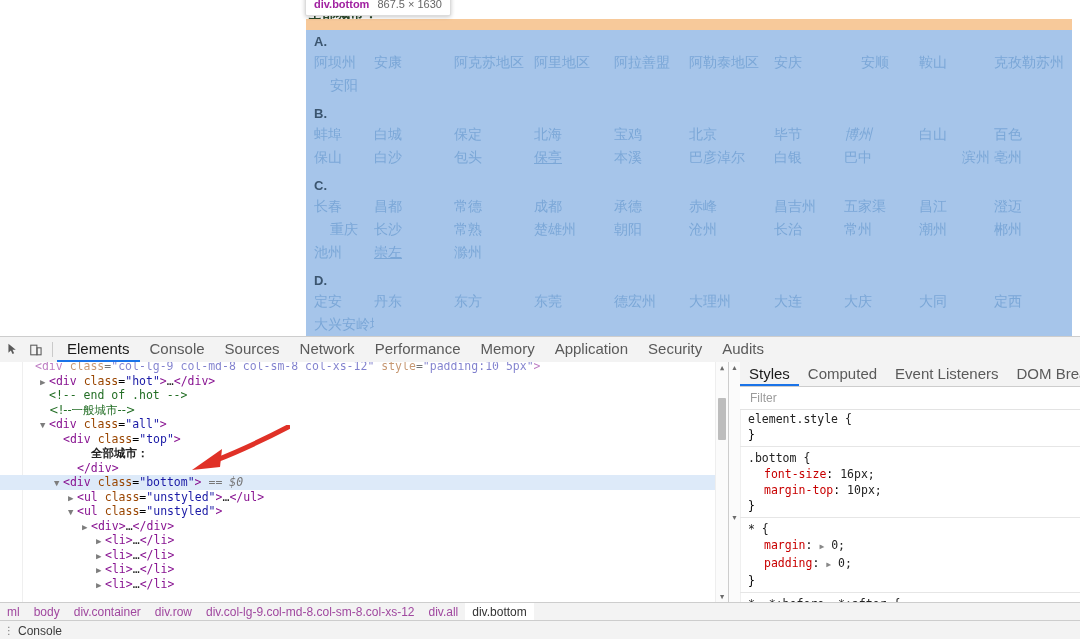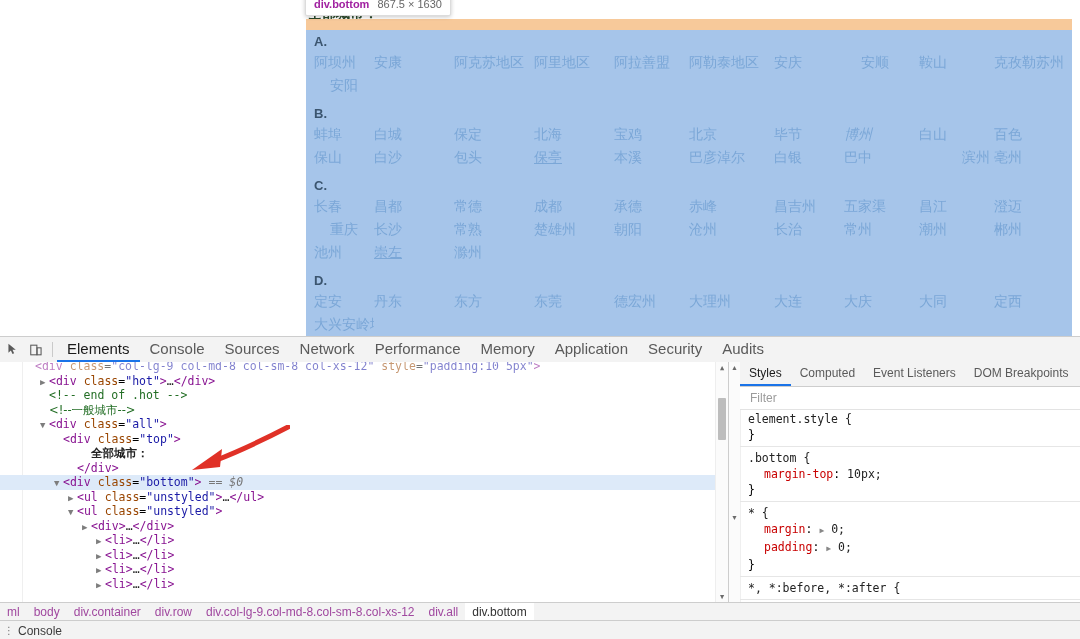--- a/index.html
+++ b/index.html
@@ -135,21 +135,21 @@
   }
   #styles-rail { position: absolute; left: 0; top: 0; width: 11px; height: 100%; background: #fbfbfb; border-right:1px solid #efefef;}
   #styles-rail .sr-arrow { position:absolute; left:0; width:11px; height:11px; display:flex; align-items:center; justify-content:center; font-size:7px; color:#6b6b6b;}
   #styles-inner { position: absolute; left: 11px; top: 0; right: 0; bottom: 0; }
   #styles-tabs {
     height: 24px; display: flex; align-items: stretch;
     border-bottom: 1px solid #cdcdcd; background: #f3f3f3;
     overflow: hidden;
   }
   .st-tab {
-    padding: 0 9px; display: flex; align-items: center; font-size: 12px;
+    padding: 0 9px; display: flex; align-items: center; font-size: 15px;
     color: #5a5a5a; border-bottom: 2px solid transparent; height: 100%;
     box-sizing: border-box; white-space: nowrap;
   }
   .st-tab.active { color: #1a1a1a; border-bottom-color: #1a73e8; }
   #styles-filter {
     height: 22px; border-bottom: 1px solid #e3e3e3; display: flex; align-items: center;
     padding-left: 10px; font-size: 12px; color: #9b9b9b; background: #ffffff;
   }
   #css-list {
     position: absolute; left: 0; right: 0; top: 46px; bottom: 0;
@@ -367,20 +367,21 @@
               <div class="st-tab">Propert</div>
             </div>
           <div id="styles-filter">Filter</div>
           <div id="css-list">
               <div class="css-rule">
                 <div class="sel-line">element.style {</div>
                 <div>}</div>
               </div>
               <div class="css-rule">
                 <div class="sel-line">.bottom {</div>
+                <div class="prop"><span class="pname">font-size</span>: <span class="pval">16px;</span></div>
                 <div class="prop"><span class="pname">margin-top</span>: <span class="pval">10px;</span></div>
                 <div>}</div>
               </div>
               <div class="css-rule">
                 <div class="sel-line">* {</div>
                 <div class="prop"><span class="pname">margin</span>: <span class="tri">▶</span> <span class="pval">0;</span></div>
                 <div class="prop"><span class="pname">padding</span>: <span class="tri">▶</span> <span class="pval">0;</span></div>
                 <div>}</div>
               </div>
               <div class="css-rule">

